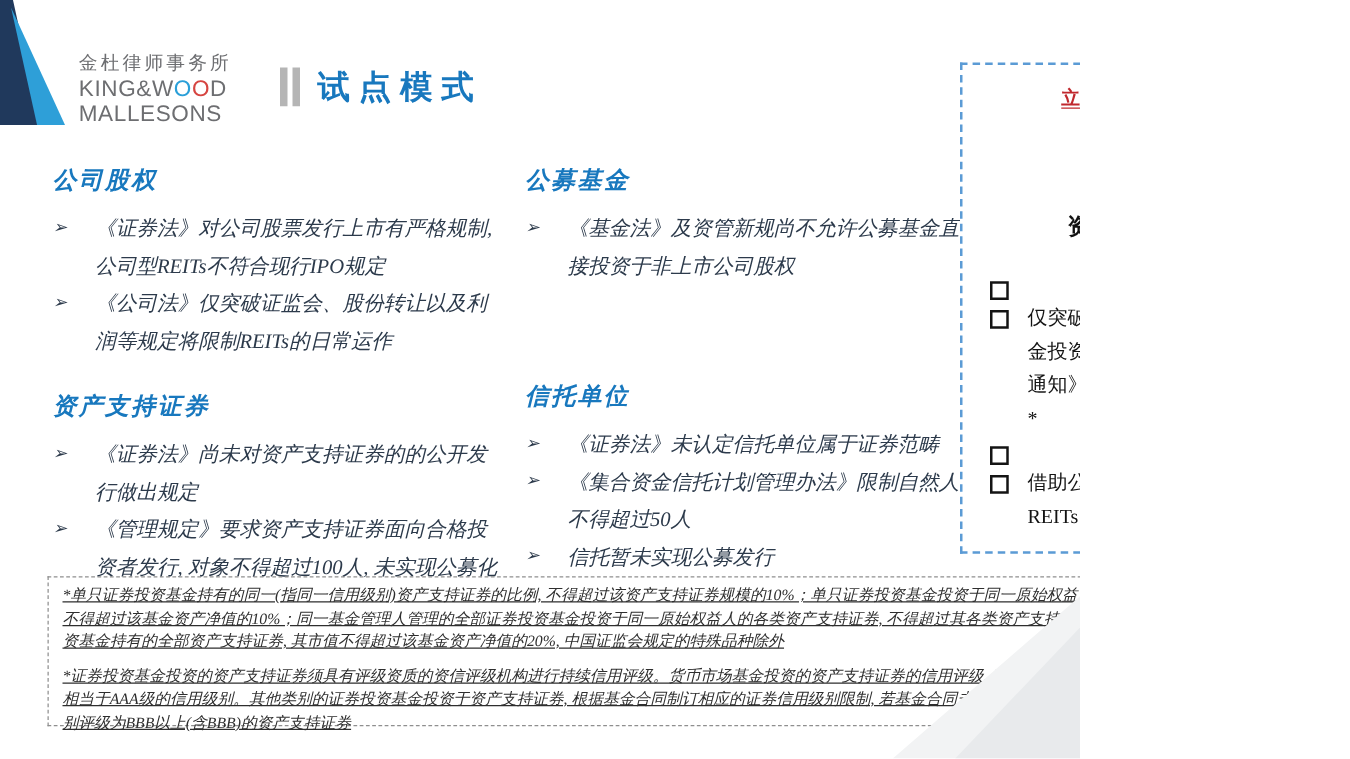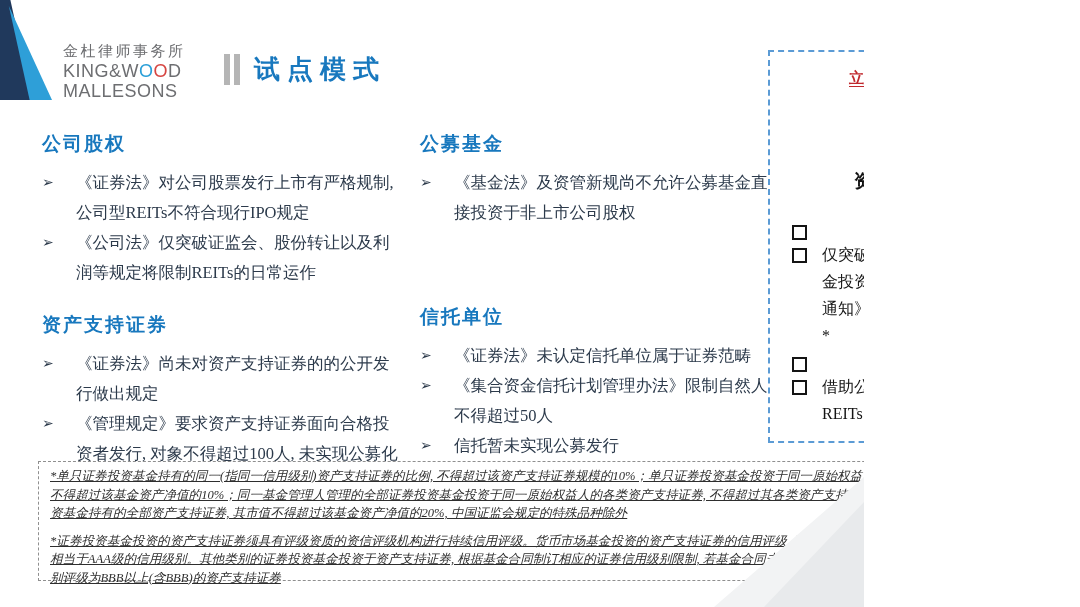--- a/index.html
+++ b/index.html
@@ -26,21 +26,21 @@
 
   
   .slide-title{position:absolute;left:224px;top:52px;display:flex;align-items:center;}
   .tbar{display:inline-block;width:6px;height:31px;background:#b5b5b5;margin-right:4px;}
   .title-text{margin-left:10px;color:#1878be;font-size:26px;font-weight:bold;letter-spacing:7px;}
 
   
   .col{position:absolute;top:131px;}
   .col-left{left:42px;width:356px;}
   .col-mid{left:420px;width:348px;}
-  .section{margin-bottom:24px;}
+  .section{margin-bottom:24px;font-style:italic;}
   .section-heading{color:#1878be;font-size:19px;font-weight:bold;letter-spacing:2px;margin:0 0 11px 0;}
   .bullets{list-style:none;margin:0;padding:0;font-size:16.5px;color:#2c3a4b;}
   .bullets li{display:flex;margin:0;}
   .arr{flex:none;width:34px;font-size:14px;line-height:30px;color:#2c3a4b;}
   .bullets li .btxt{line-height:30px;}
 
   
   .rec-box{position:absolute;left:768px;top:50px;width:298px;height:393px;
     box-sizing:border-box;border:2px dashed #5b9bd5;background:#fff;padding:17px 14px 0 14px;}
   .rec-title{text-align:center;color:#c0282d;font-size:15px;font-weight:bold;

